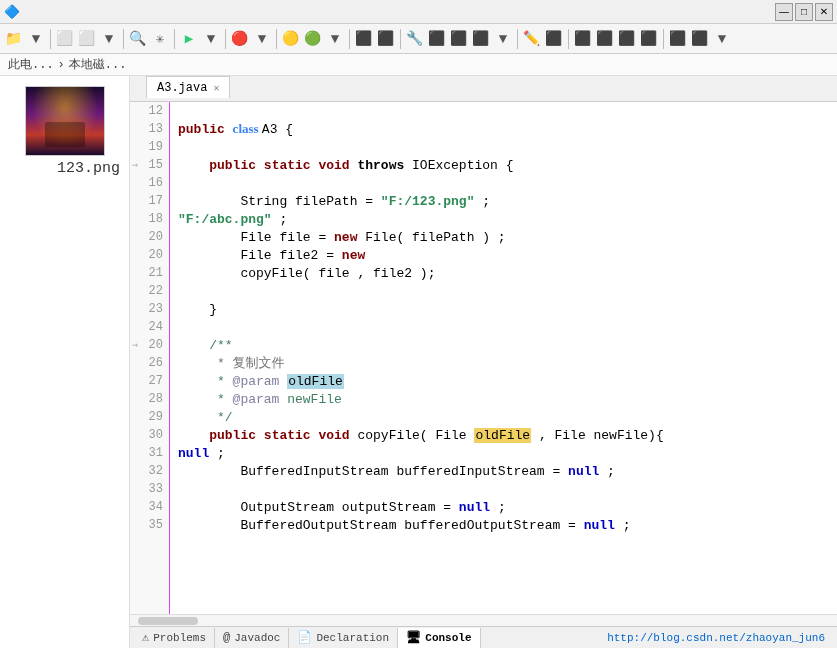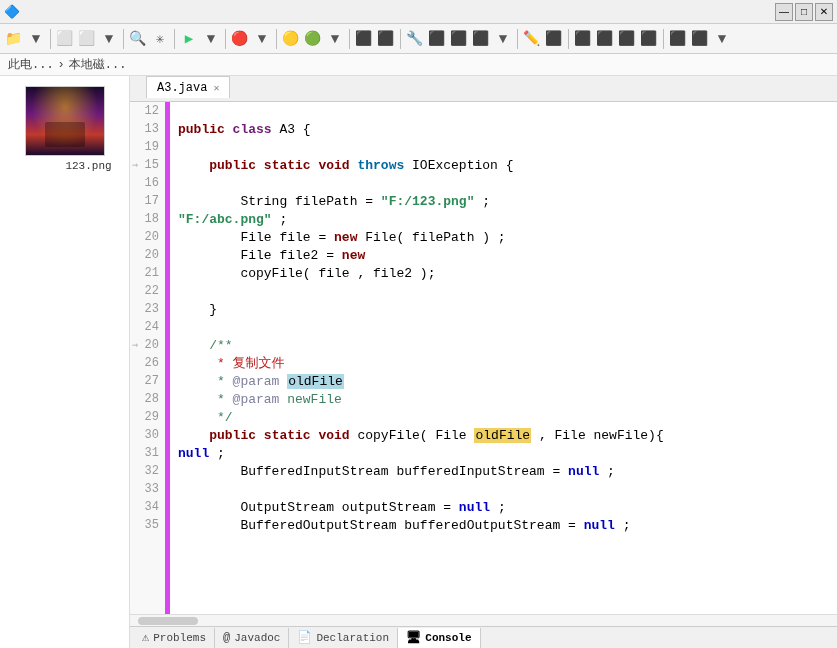--- a/index.html
+++ b/index.html
@@ -29,33 +29,33 @@
       display: flex; align-items: center; padding: 0 8px; font-size: 12px; color: #444; gap: 4px;
     }
 
     
     .main-area { display: flex; flex: 1; overflow: hidden; }
 
     
     .sidebar { width: 130px; background: #fff; border-right: 1px solid #ddd; display: flex; flex-direction: column; }
     .sidebar-content { flex: 1; display: flex; flex-direction: column; align-items: center; padding-top: 10px; }
     .image-thumb { width: 80px; height: 70px; background: linear-gradient(135deg, #c0392b 0%, #8e44ad 30%, #2980b9 60%, #27ae60 100%); border: 1px solid #ccc; }
-    .image-label { font-size: 11px; color: #333; margin-top: 4px; margin-left: 48px; }
+    .image-label { font-size: 15px; color: #333; margin-top: 4px; margin-left: 48px; }
 
     
     .editor-area { flex: 1; display: flex; flex-direction: column; overflow: hidden; }
 
     
     .tab-bar { height: 26px; background: #f0f0f0; border-bottom: 1px solid #ccc; display: flex; padding: 0 16px; }
     .tab { height: 22px; padding: 0 10px; background: #fff; border: 1px solid #ccc; border-bottom: none; display: flex; align-items: center; gap: 6px; font-size: 12px; cursor: pointer; }
     .tab-close { font-size: 10px; color: #888; cursor: pointer; }
 
     
     .code-area { flex: 1; overflow-y: auto; overflow-x: auto; background: #fff; display: flex; }
-    .line-numbers { width: 40px; background: #f8f8f8; border-right: 5px solid #d946ef; padding: 0; flex-shrink: 0; }
+    .line-numbers { width: 40px; background: #f8f8f8; border-right: 1px solid #d946ef; padding: 0; flex-shrink: 0; }
     .line-num { height: 18px; display: flex; align-items: center; justify-content: flex-end; padding-right: 6px; font-size: 12px; color: #999; position: relative; }
     .line-num.has-arrow::after { content: '⇒'; position: absolute; left: 2px; color: #aaa; font-size: 10px; }
     .code-content { flex: 1; padding-left: 8px; text-align: center; }
     .code-line { height: 18px; display: flex; align-items: center; white-space: pre; font-size: 13px; }
 
     
     .bottom-tabs { height: 22px; background: #f0f0f0; border-top: 1px solid #ccc; display: flex; align-items: center; padding: 0 4px; gap: 0; }
     .bottom-tab { height: 20px; padding: 0 8px; font-size: 11px; display: flex; align-items: center; gap: 4px; cursor: pointer; border-right: 1px solid #ccc; color: #444; }
     .bottom-tab.active { background: #fff; color: #000; font-weight: bold; }
     .bottom-tab-icon { font-size: 12px; }
@@ -172,34 +172,34 @@
           <div class="line-num">29</div>
           <div class="line-num">30</div>
           <div class="line-num">31</div>
           <div class="line-num">32</div>
           <div class="line-num">33</div>
           <div class="line-num">34</div>
           <div class="line-num">35</div>
         </div>
       <div class="code-content" id="codeContent">
           <div class="code-line">&nbsp;</div>
-          <div class="code-line"><span style="color: rgb(123, 0, 0); font-weight: bold;">public </span><span style="color: #701a75; font-weight: bold;">class </span><span>A3 {</span></div>
-          <div class="code-line">&nbsp;</div>
-          <div class="code-line"><span>    </span><span style="color: rgb(123, 0, 0); font-weight: bold;">public </span><span style="color: rgb(123, 0, 0); font-weight: bold;">static </span><span style="color: rgb(123, 0, 0); font-weight: bold;">void </span><span style="color: #0369a1; font-weight: bold;">throws </span><span>IOException {</span></div>
+          <div class="code-line"><span style="color: rgb(123, 0, 0); font-weight: bold;">public </span><span style="color: #3b82f6; font-weight: bold; font-family: Liberation Serif, serif;">class </span><span>A3 {</span></div>
+          <div class="code-line">&nbsp;</div>
+          <div class="code-line"><span>    </span><span style="color: rgb(123, 0, 0); font-weight: bold;">public </span><span style="color: rgb(123, 0, 0); font-weight: bold;">static </span><span style="color: rgb(123, 0, 0); font-weight: bold;">void </span><span style="color: #000000; font-weight: bold;">throws </span><span>IOException {</span></div>
           <div class="code-line">&nbsp;</div>
           <div class="code-line"><span>        String filePath = </span><span style="color: rgb(46, 139, 87); font-weight: bold;">"F:/123.png"</span><span> ;</span></div>
           <div class="code-line"><span style="color: rgb(46, 139, 87); font-weight: bold;">"F:/abc.png"</span><span> ;</span></div>
           <div class="code-line"><span>        File file = </span><span style="color: rgb(123, 0, 0); font-weight: bold;">new </span><span>File( filePath ) ;</span></div>
           <div class="code-line"><span>        File file2 = </span><span style="color: rgb(123, 0, 0); font-weight: bold;">new </span></div>
           <div class="code-line"><span>        copyFile( file , file2 );</span></div>
           <div class="code-line">&nbsp;</div>
           <div class="code-line"><span>    }</span></div>
           <div class="code-line">&nbsp;</div>
           <div class="code-line"><span>    </span><span style="color: rgb(63, 127, 95);">/**</span></div>
-          <div class="code-line"><span style="color: #b91c1c;">     * 复制文件</span></div>
+          <div class="code-line"><span style="color: #737373;">     * 复制文件</span></div>
           <div class="code-line"><span style="color: rgb(63, 127, 95);">     * </span><span style="color: rgb(127, 127, 159);">@param </span><span style="background: rgb(173, 216, 230); padding: 0px 1px;">oldFile</span></div>
           <div class="code-line"><span style="color: rgb(63, 127, 95);">     * </span><span style="color: rgb(127, 127, 159);">@param </span><span style="color: rgb(63, 127, 95);">newFile</span></div>
           <div class="code-line"><span style="color: rgb(63, 127, 95);">     */</span></div>
           <div class="code-line"><span>    </span><span style="color: rgb(123, 0, 0); font-weight: bold;">public </span><span style="color: rgb(123, 0, 0); font-weight: bold;">static </span><span style="color: rgb(123, 0, 0); font-weight: bold;">void </span><span>copyFile( File </span><span style="background: rgb(240, 208, 96); padding: 0px 1px;">oldFile</span><span> , File newFile){</span></div>
           <div class="code-line"><span style="color: rgb(0, 0, 192); font-weight: bold;">null</span><span> ;</span></div>
           <div class="code-line"><span>        BufferedInputStream bufferedInputStream = </span><span style="color: rgb(0, 0, 192); font-weight: bold;">null</span><span> ;</span></div>
           <div class="code-line">&nbsp;</div>
           <div class="code-line"><span>        OutputStream outputStream = </span><span style="color: rgb(0, 0, 192); font-weight: bold;">null</span><span> ;</span></div>
           <div class="code-line"><span>        BufferedOutputStream bufferedOutputStream = </span><span style="color: rgb(0, 0, 192); font-weight: bold;">null</span><span> ;</span></div>
         </div>
@@ -219,16 +219,17 @@
           <span>Javadoc</span>
         </div>
         <div class="bottom-tab">
           <span class="bottom-tab-icon">📄</span>
           <span>Declaration</span>
         </div>
         <div class="bottom-tab active">
           <span class="bottom-tab-icon">🖥</span>
           <span>Console</span>
         </div>
+        <div class="bottom-status">http://blog.csdn.net/zhaoyan_jun6</div>
       </div>
 
   </div>
 </div>
 
 </body></html>

